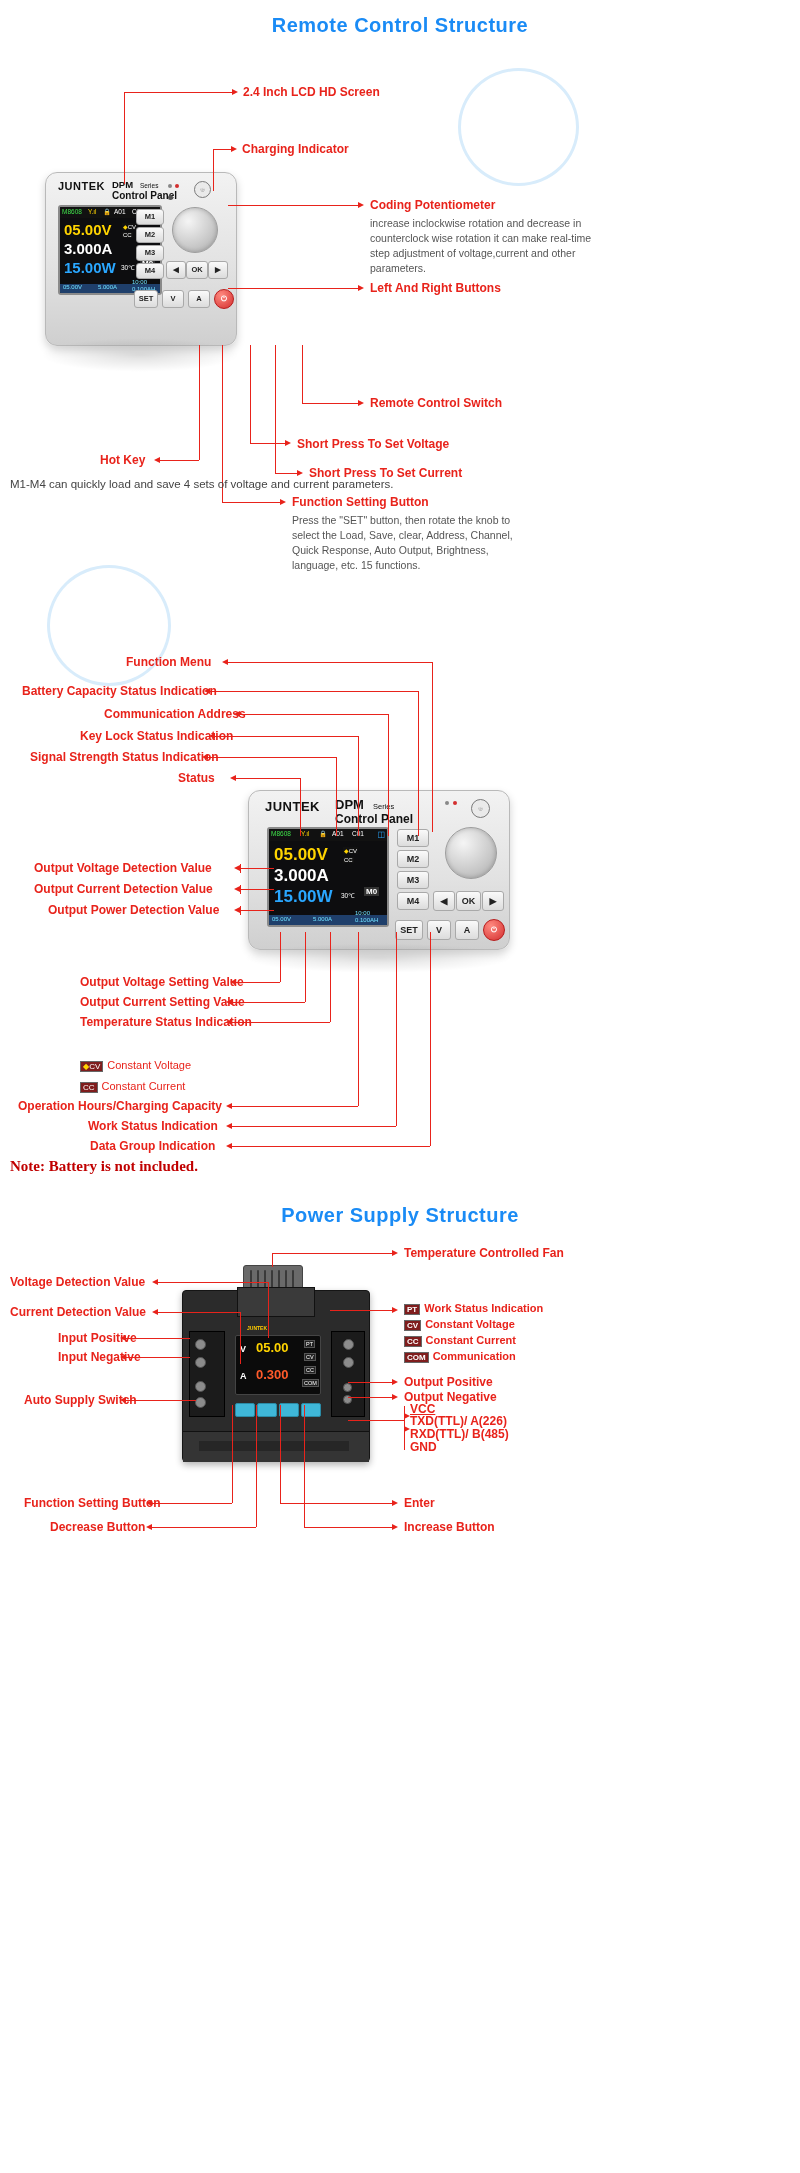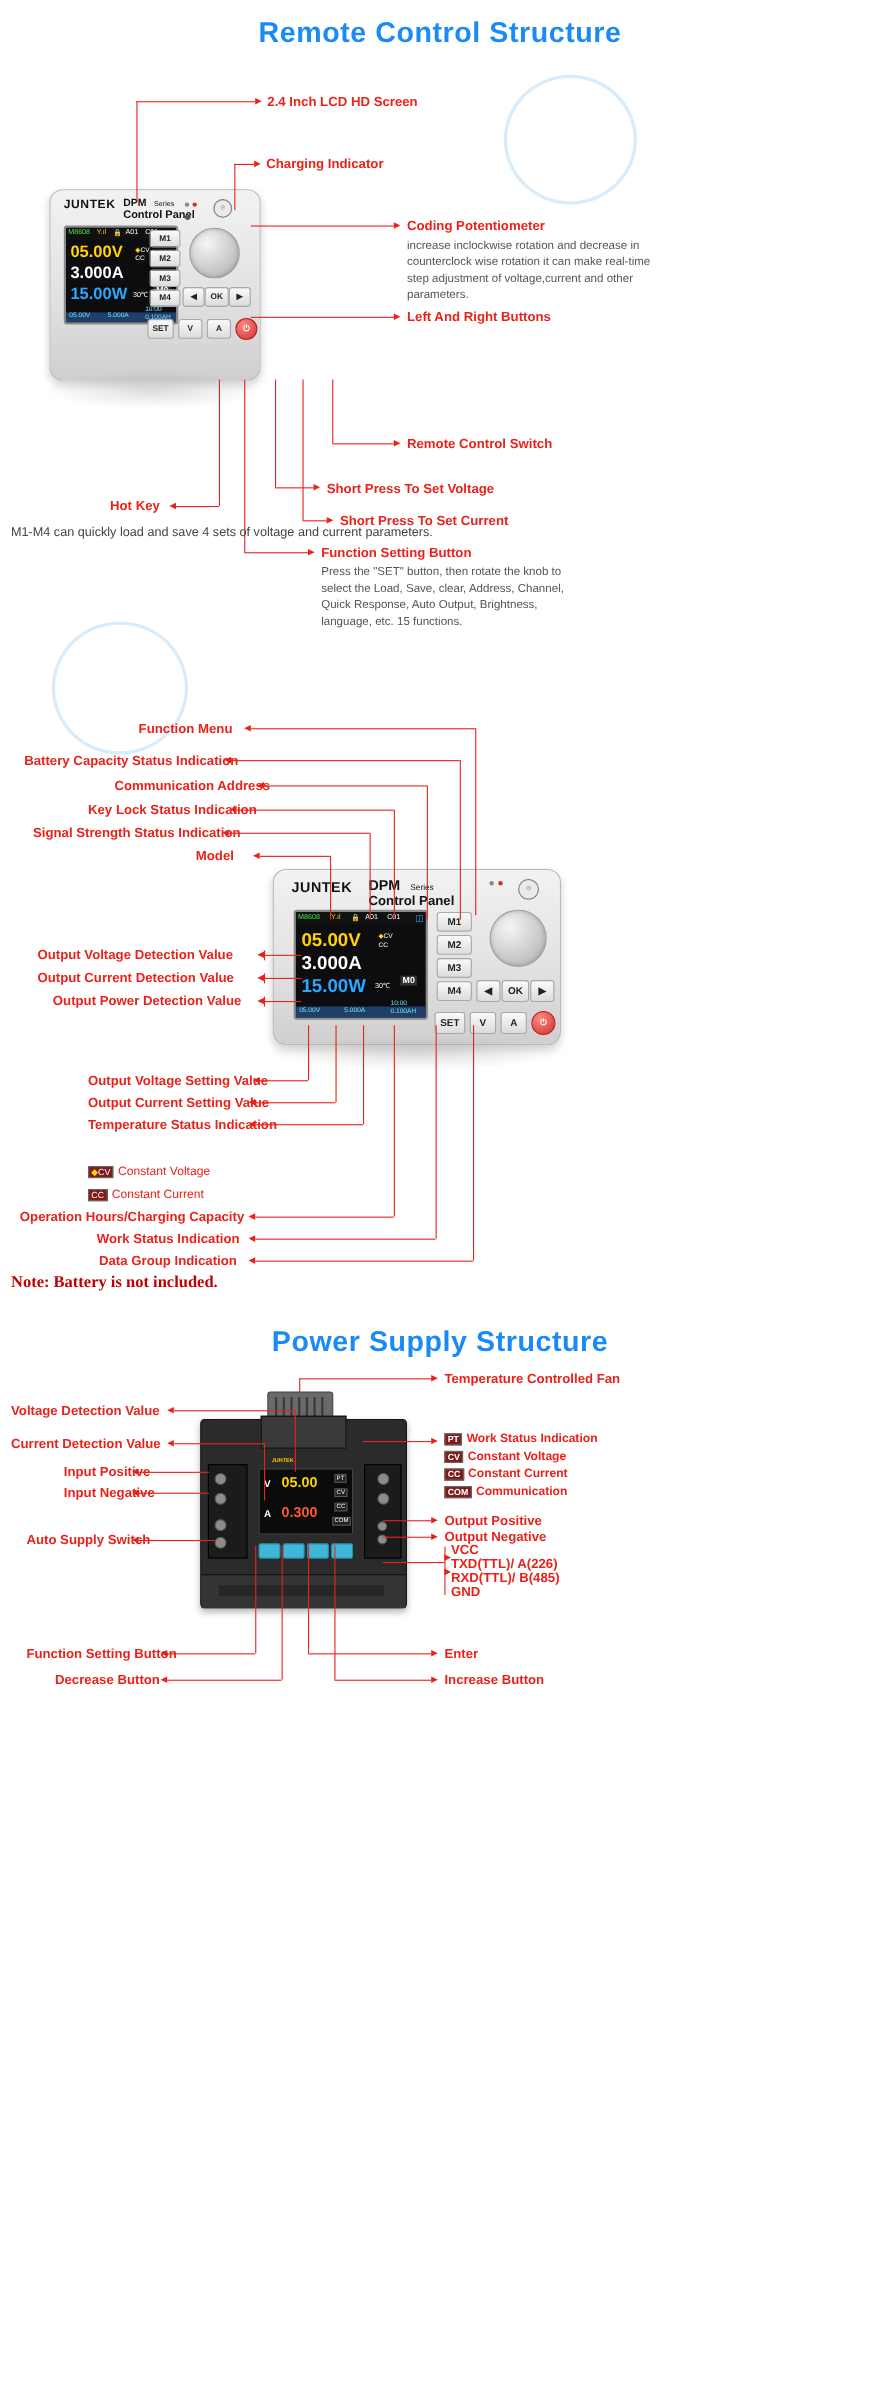--- a/index.html
+++ b/index.html
@@ -9,21 +9,21 @@
     font-family:"Liberation Sans", sans-serif;
     color:#222;
     position:relative;
     overflow-x:hidden;
   }
   .page{position:relative;width:800px;height:2173px;}
 
   
   .section-title{
     position:absolute;width:100%;text-align:center;
-    color:#1a8bf5;font-size:26px;font-weight:bold;
+    color:#1a8bf5;font-size:20px;font-weight:bold;
     letter-spacing:.5px;
   }
   #title1{top:14px;}
   #title2{top:1204px;}
 
   
   .ring{
     position:absolute;border-radius:50%;
     border:3px solid #d8ecfb;
   }
@@ -331,21 +331,21 @@
   <div class="lbl b" style="left:80px;top:729px;">Key Lock Status Indication</div>
 
   <div class="ln lv" style="left:336px;top:757px;height:79px;"></div>
   <div class="ln lh" style="left:208px;top:757px;width:128px;"></div>
   <div class="arr arr-l" style="left:202px;top:754px;"></div>
   <div class="lbl b" style="left:30px;top:750px;">Signal Strength Status Indication</div>
 
   <div class="ln lv" style="left:300px;top:778px;height:58px;"></div>
   <div class="ln lh" style="left:236px;top:778px;width:64px;"></div>
   <div class="arr arr-l" style="left:230px;top:775px;"></div>
-  <div class="lbl b" style="left:178px;top:771px;">Model</div>
+  <div class="lbl b" style="left:178px;top:771px;">Status</div>
 
   <div class="ln lh" style="left:240px;top:868px;width:34px;"></div>
   <div class="arr arr-l" style="left:234px;top:865px;"></div>
   <div class="lbl b" style="left:34px;top:861px;">Output Voltage Detection Value</div>
   <div class="tick" style="left:240px;top:864px;"></div>
 
   <div class="ln lh" style="left:240px;top:889px;width:34px;"></div>
   <div class="arr arr-l" style="left:234px;top:886px;"></div>
   <div class="lbl b" style="left:34px;top:882px;">Output Current Detection Value</div>
   <div class="tick" style="left:240px;top:885px;"></div>
@@ -488,21 +488,21 @@
   <div class="ln lh" style="left:348px;top:1382px;width:44px;"></div>
   <div class="arr arr-r" style="left:392px;top:1379px;"></div>
   <div class="lbl b" style="left:404px;top:1375px;">Output Positive</div>
 
   <div class="ln lh" style="left:348px;top:1397px;width:44px;"></div>
   <div class="arr arr-r" style="left:392px;top:1394px;"></div>
   <div class="lbl b" style="left:404px;top:1390px;">Output Negative</div>
 
   <div class="ln lh" style="left:348px;top:1420px;width:56px;"></div>
   <div class="ln lv" style="left:404px;top:1406px;height:44px;"></div>
-  <div class="lbl b" style="left:410px;top:1402px;">VCC</div>
+  <div class="lbl b" style="left:410px;top:1402px;text-decoration:underline;">VCC</div>
   <div class="arr arr-r" style="left:404px;top:1413px;"></div>
   <div class="lbl b" style="left:410px;top:1414px;">TXD(TTL)/ A(226)</div>
   <div class="arr arr-r" style="left:404px;top:1426px;"></div>
   <div class="lbl b" style="left:410px;top:1427px;">RXD(TTL)/ B(485)</div>
   <div class="lbl b" style="left:410px;top:1440px;">GND</div>
 
   <div class="ln lv" style="left:232px;top:1405px;height:98px;"></div>
   <div class="ln lh" style="left:152px;top:1503px;width:80px;"></div>
   <div class="arr arr-l" style="left:146px;top:1500px;"></div>
   <div class="lbl b" style="left:24px;top:1496px;">Function Setting Button</div>

